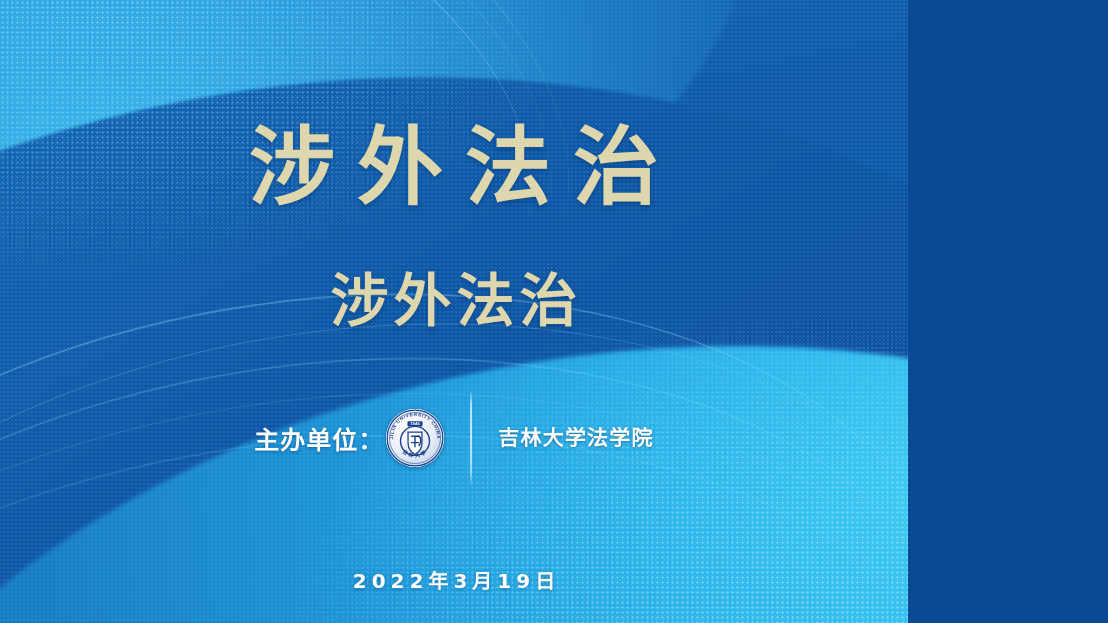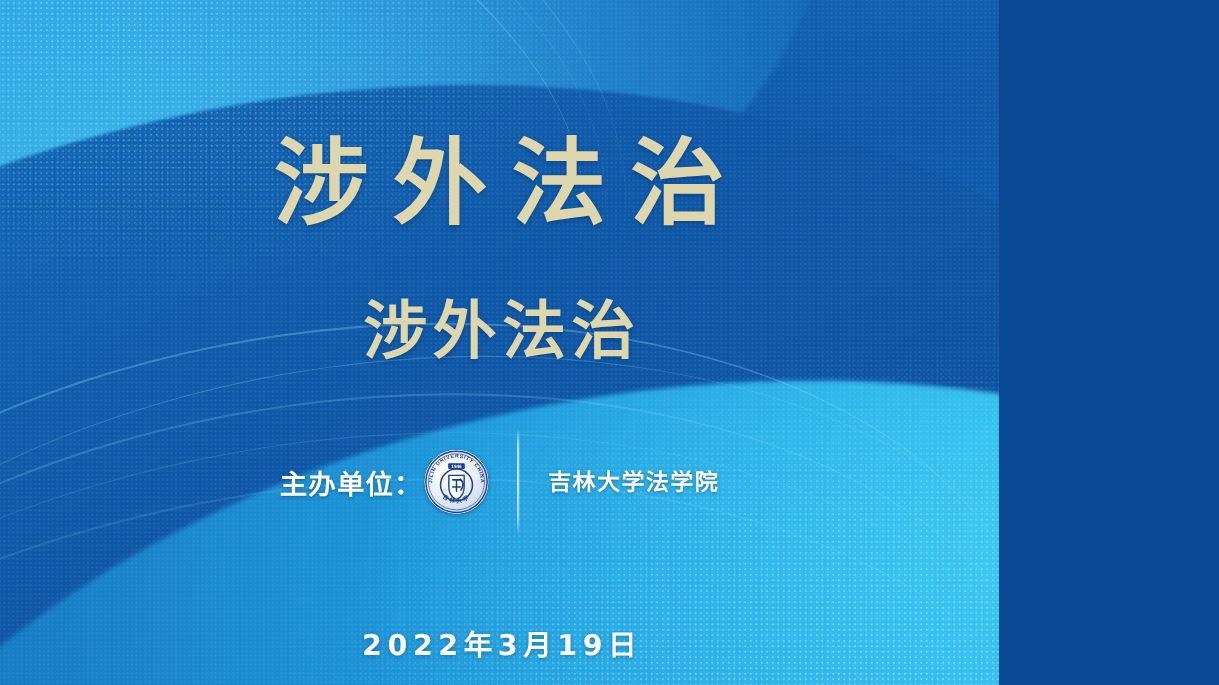--- a/index.html
+++ b/index.html
@@ -223,21 +223,21 @@
     text-shadow: 0 1px 3px rgba(4,45,92,0.5);
     font-family: "DejaVu Sans", "Liberation Sans", sans-serif;
   }
 
   .event-date {
     position: absolute;
     top: 565px;
     left: 0;
     right: 0;
     text-align: center;
-    font-size: 26px;
+    font-size: 20px;
     font-weight: 700;
     color: #ffffff;
     letter-spacing: 5px;
     text-indent: 5px;
     white-space: nowrap;
     text-shadow: 0 1px 4px rgba(4,60,110,0.45);
     font-family: "DejaVu Sans", "Liberation Sans", sans-serif;
   }
 </style>
 </head>

